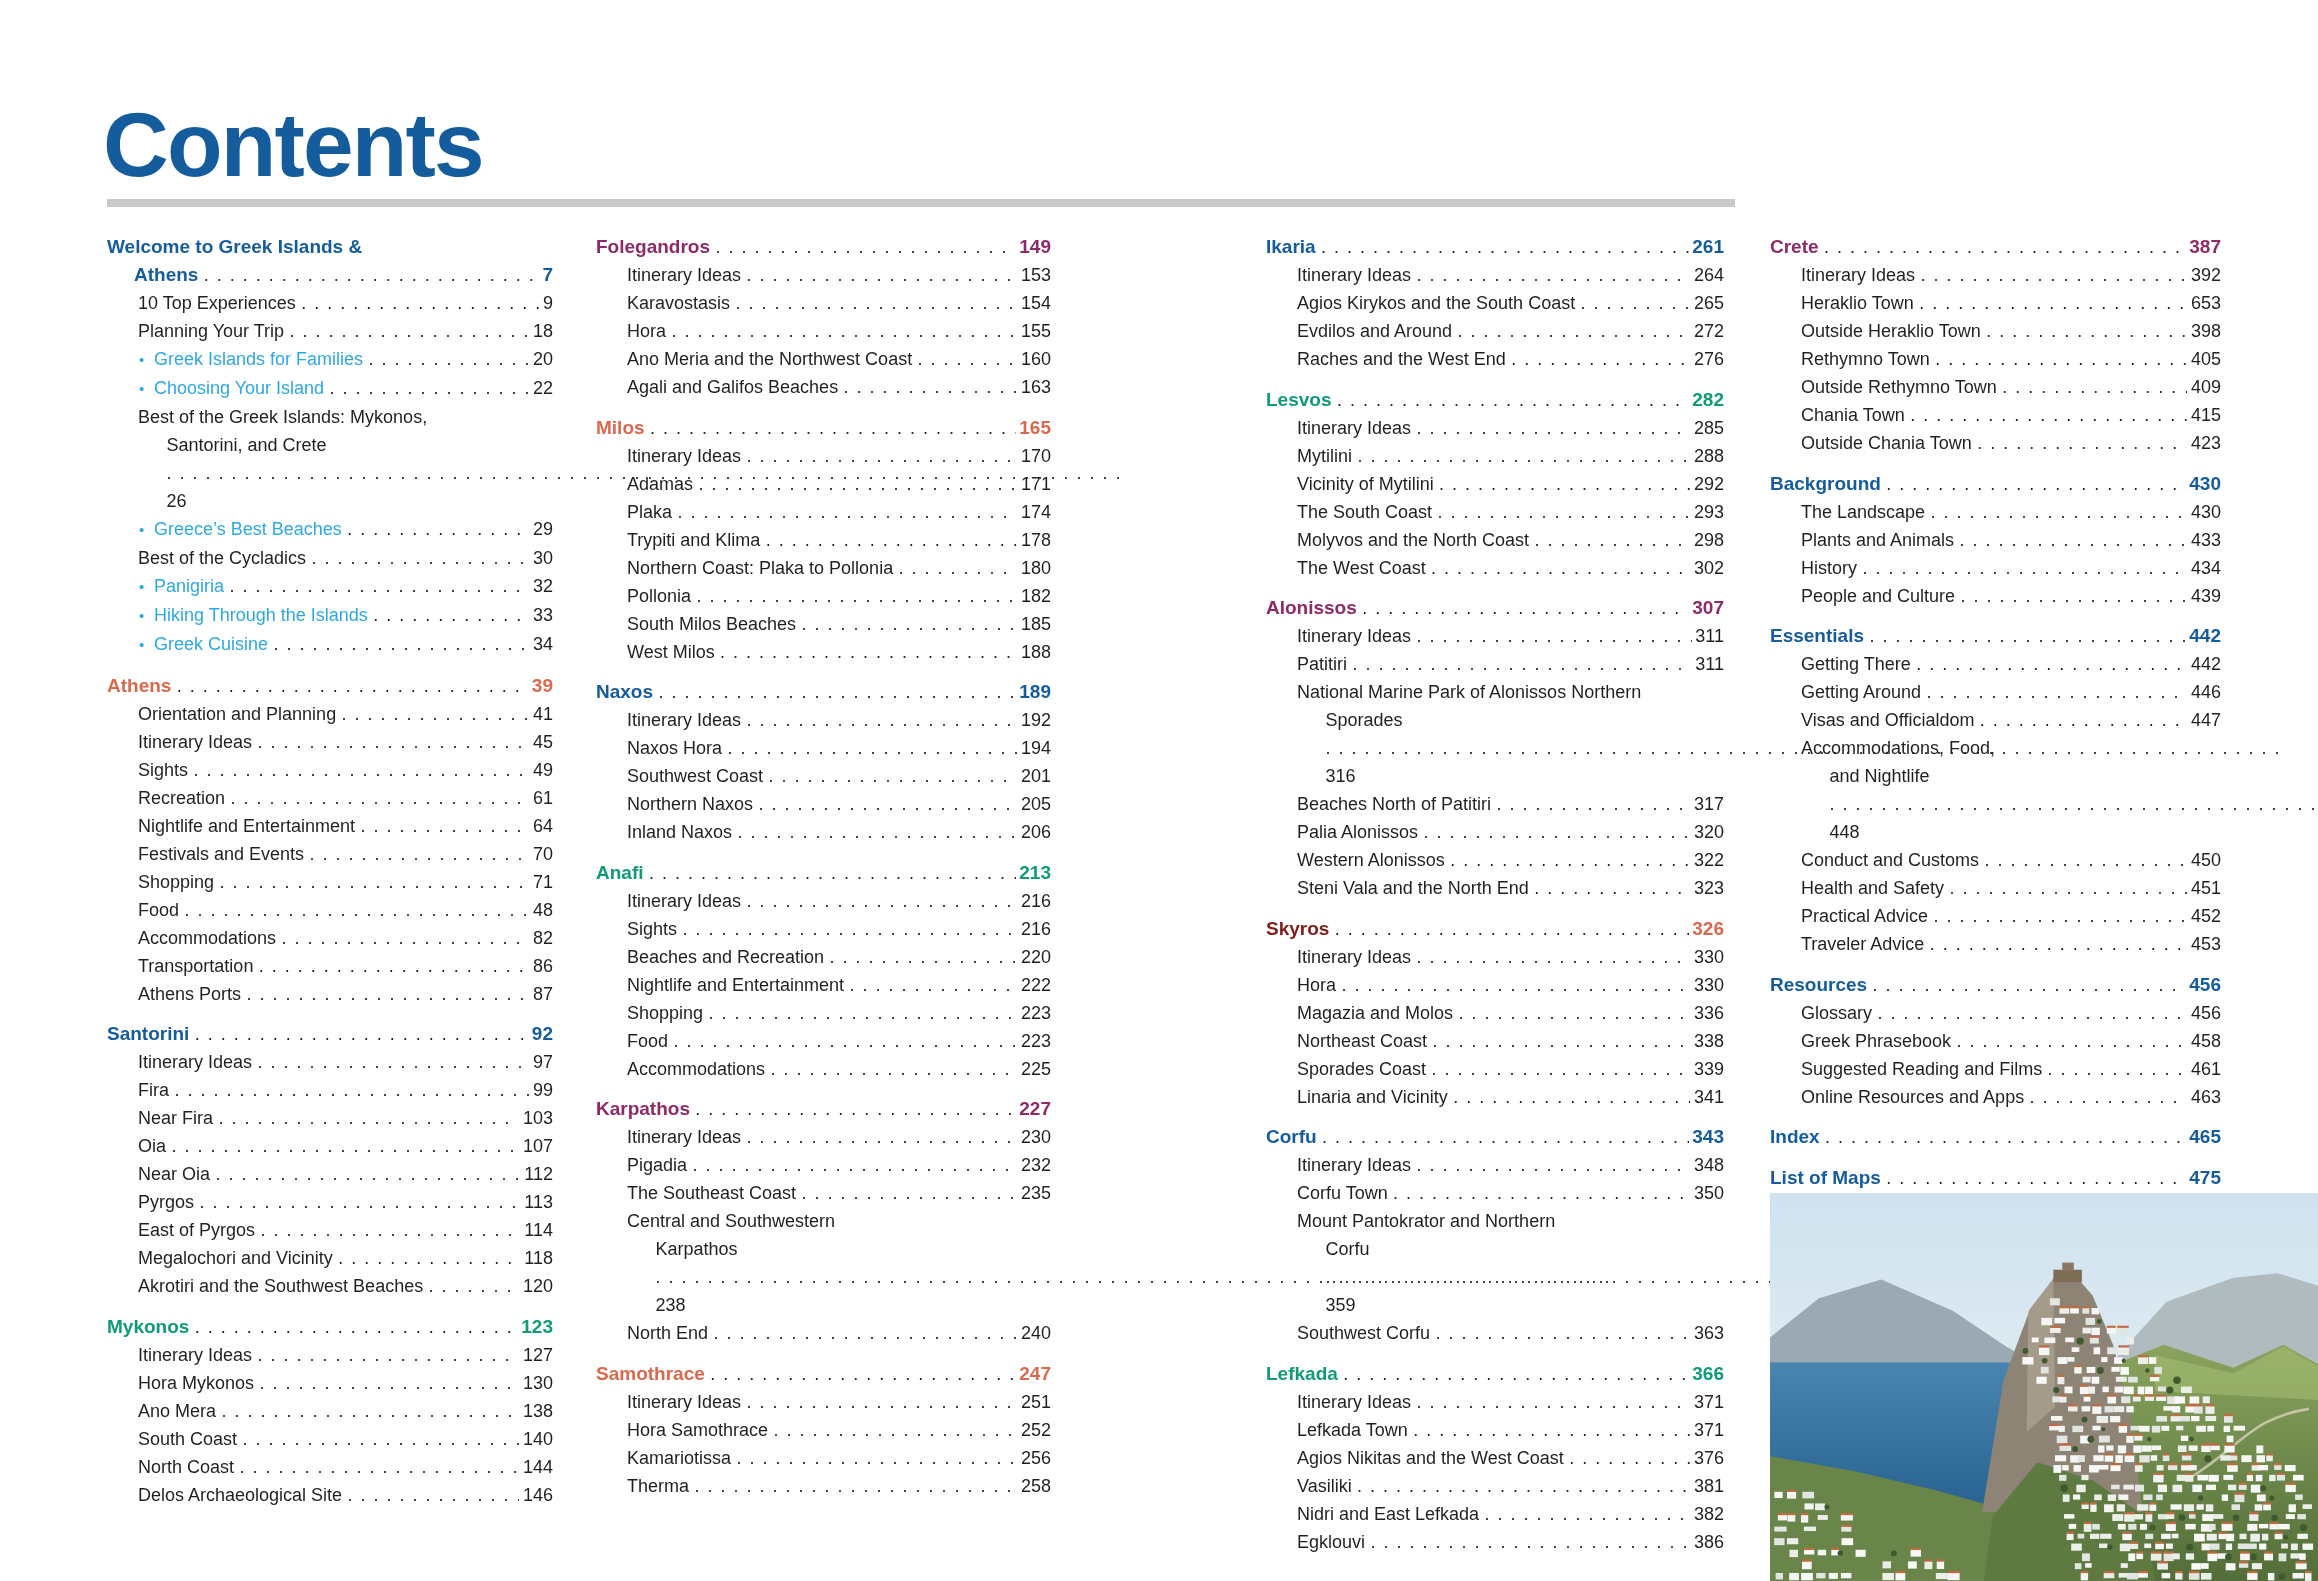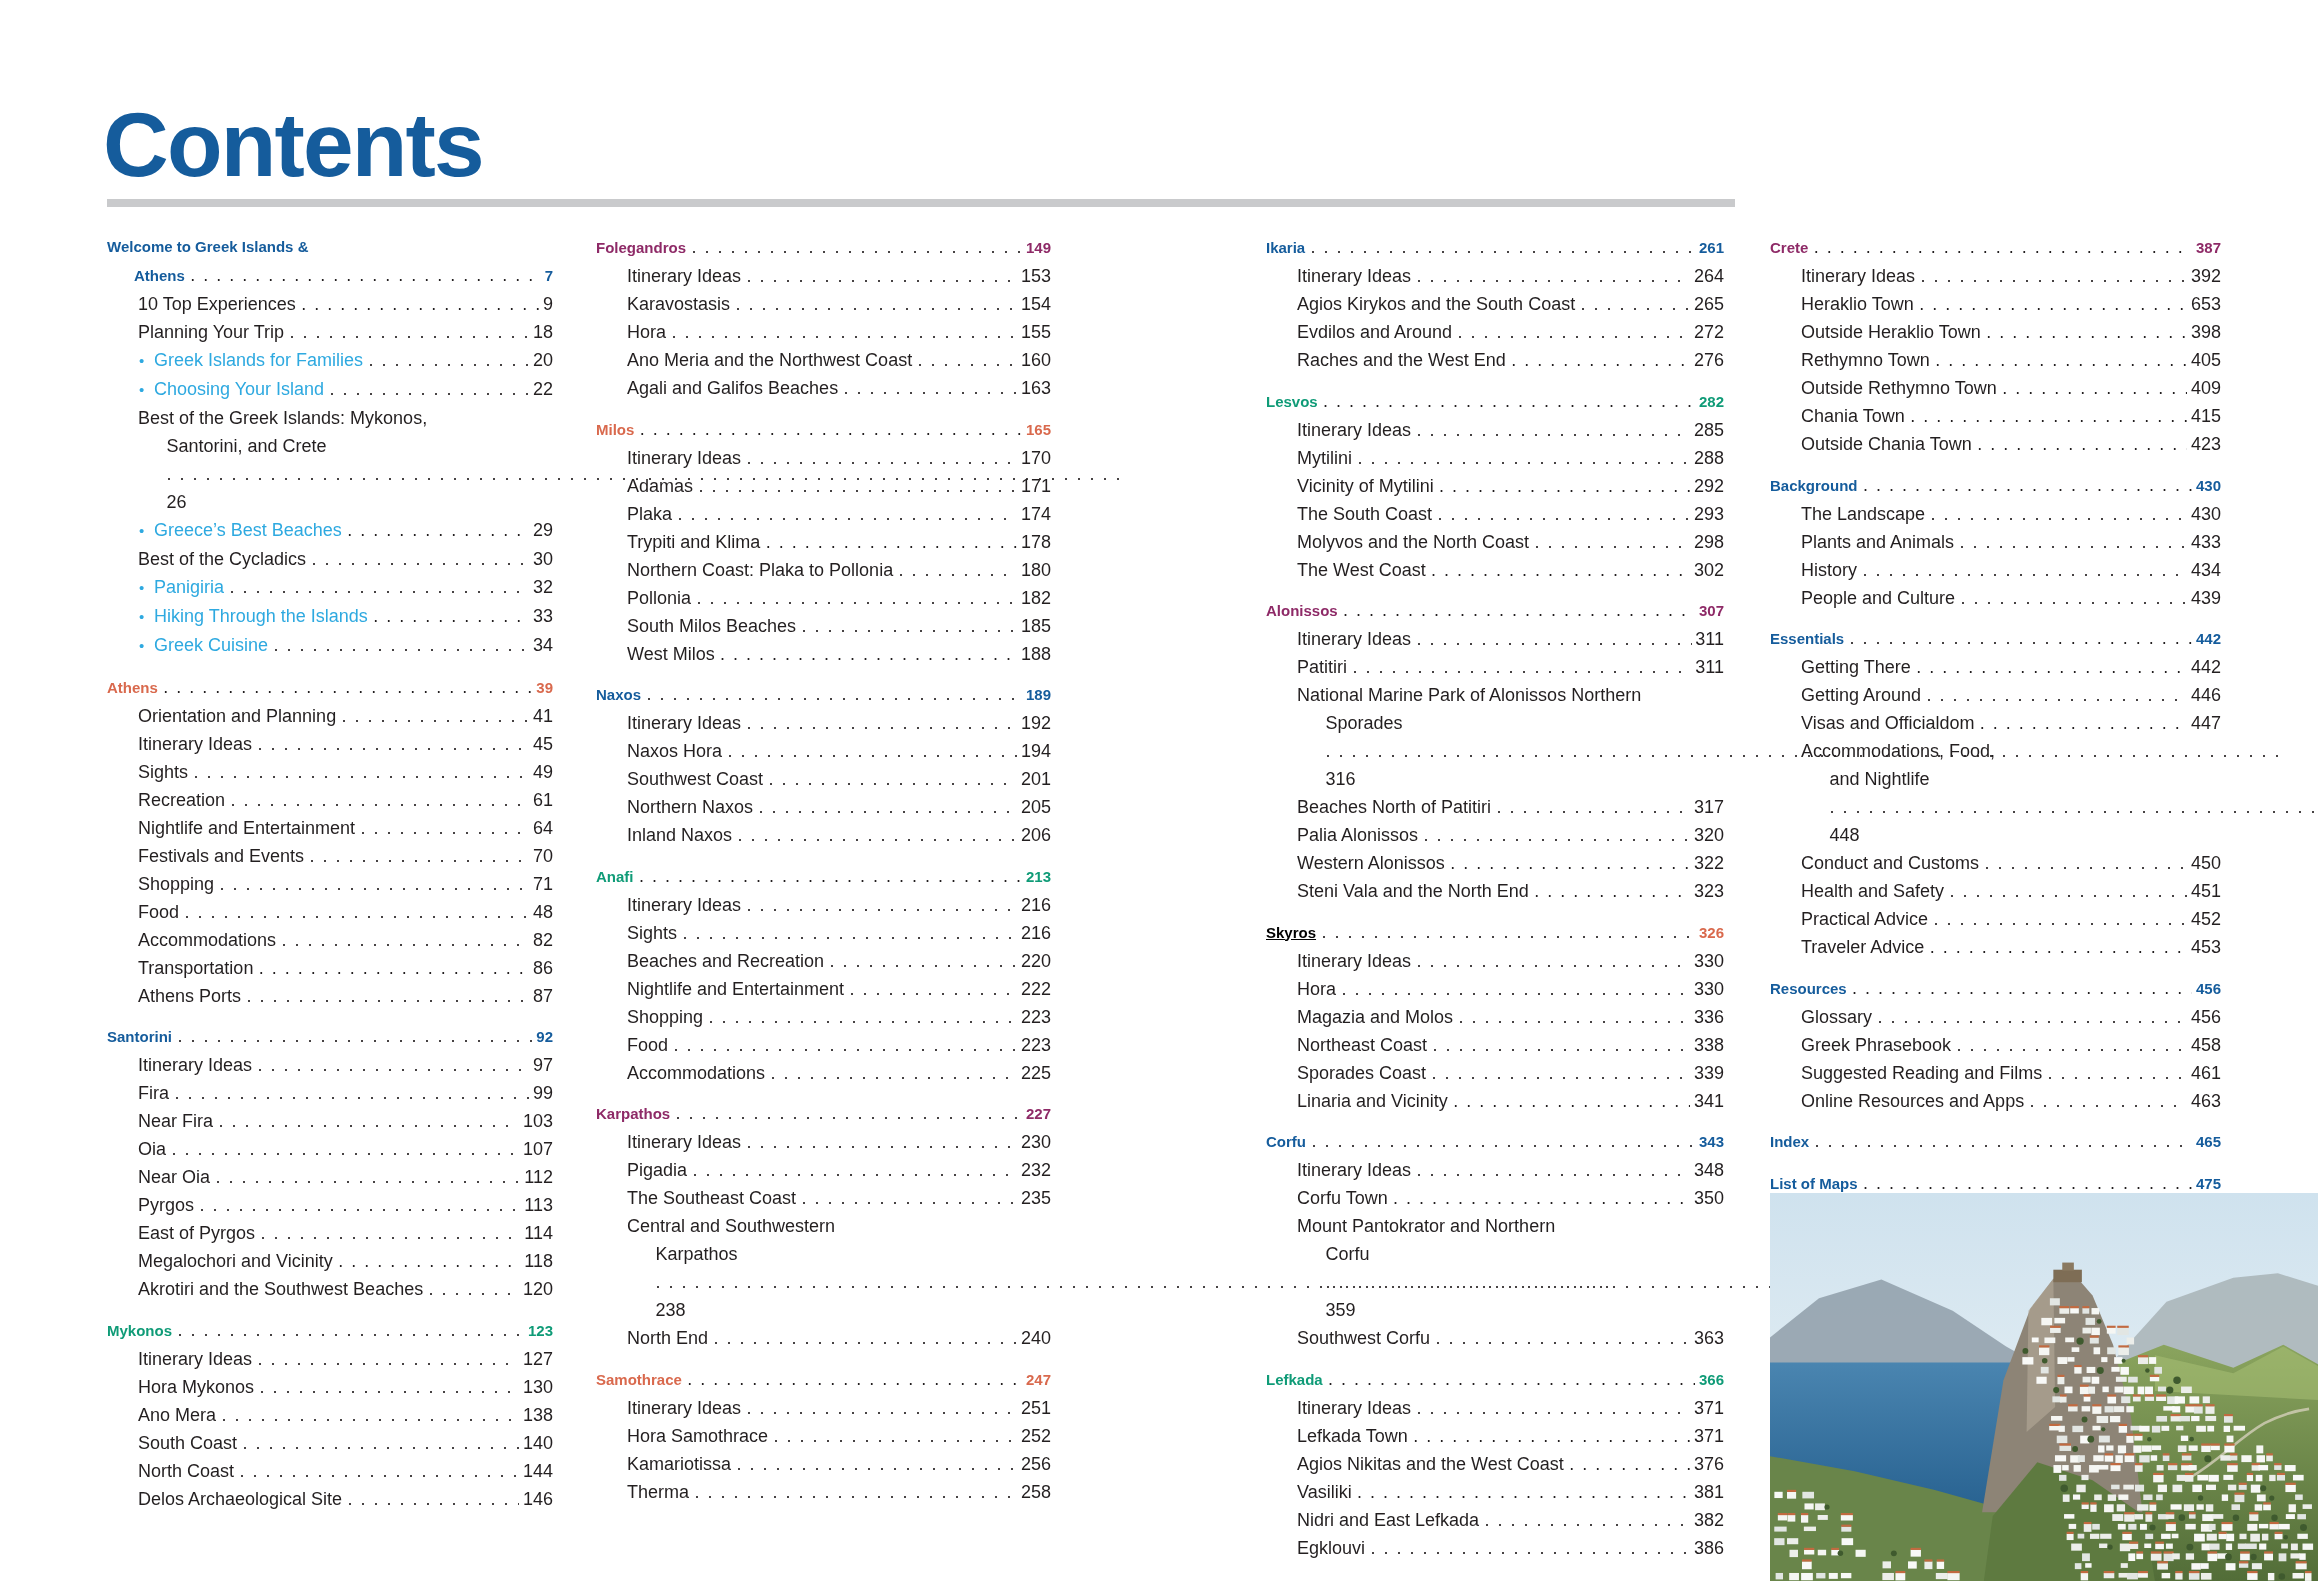--- a/index.html
+++ b/index.html
@@ -17,21 +17,21 @@
   }
   .col{position:absolute;top:233px;}
   .col1{left:107px;width:446px;}
   .col2{left:596px;width:455px;}
   .col3{left:1266px;width:458px;}
   .col4{left:1770px;width:451px;}
   .section{margin-top:12.5px;}
   .section:first-child{margin-top:0;}
   .row{display:flex;align-items:baseline;line-height:28px;font-size:18px;}
   .row .label{white-space:nowrap;}
-  .hdr .label,.hdr .pg{font-weight:bold;font-size:15px;}
+  .hdr .label,.hdr .pg{font-weight:bold;font-size:19px;}
   .h2{padding-left:27px;}
   .item{padding-left:31px;}
   .item.cont{padding-left:54px;flex-direction:column;}
   .item.blt{padding-left:32px;}
   .blt .bullet{width:15px;flex:0 0 15px;font-size:15px;}
   .dots{flex:1 1 auto;min-width:9px;overflow:hidden;margin:0 3.6px 0 5.4px;
         font-size:18px;font-weight:normal;color:#231f20;}
   .dots::after{
     content:"..........................................................................";
     white-space:nowrap;letter-spacing:8px;
@@ -594,21 +594,21 @@
           <span class="pg">322</span>
         </div>
         <div class="row item">
           <span class="label">Steni Vala and the North End</span>
           <span class="dots"></span>
           <span class="pg">323</span>
         </div>
       </div>
       <div class="section">
         <div class="row hdr">
-          <span class="label" style="color: #000000; text-decoration: underline;">Skyros</span>
+          <span class="label" style="color: #7f1d1d;">Skyros</span>
           <span class="dots"></span>
           <span class="pg" style="color: rgb(217, 105, 77);">326</span>
         </div>
         <div class="row item">
           <span class="label">Itinerary Ideas</span>
           <span class="dots"></span>
           <span class="pg">330</span>
         </div>
         <div class="row item">
           <span class="label">Hora</span>

